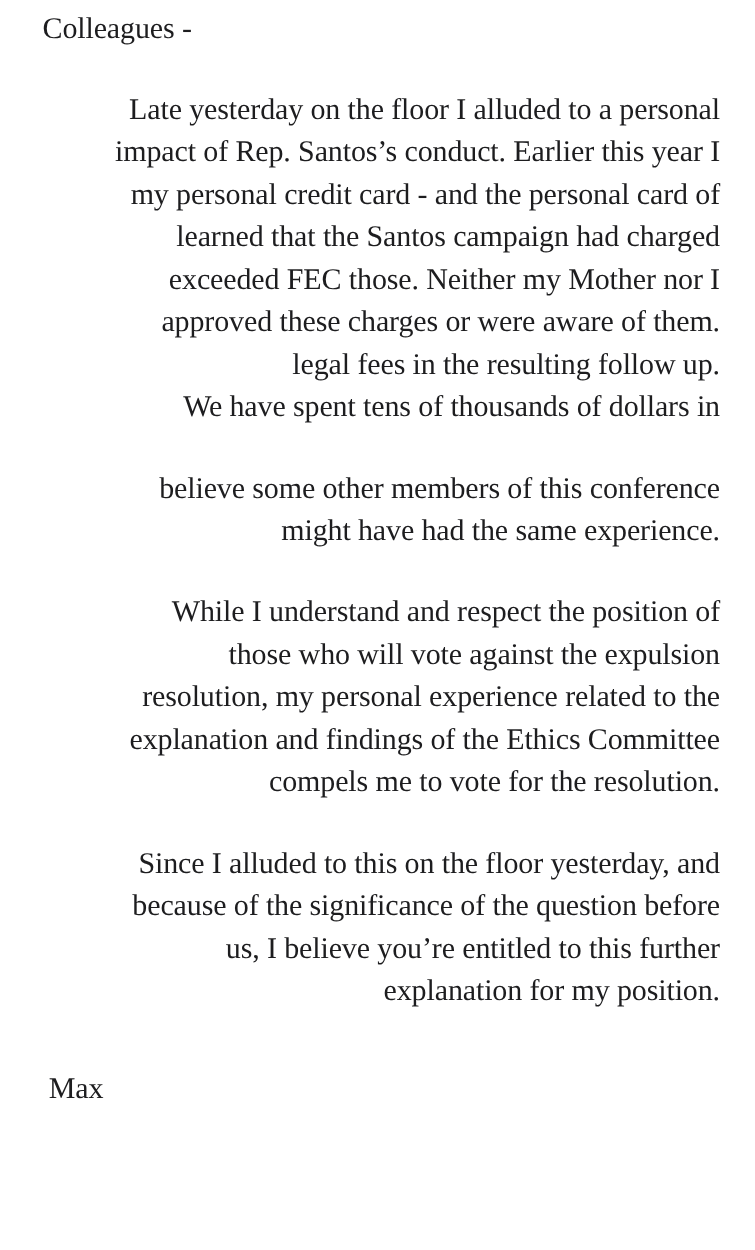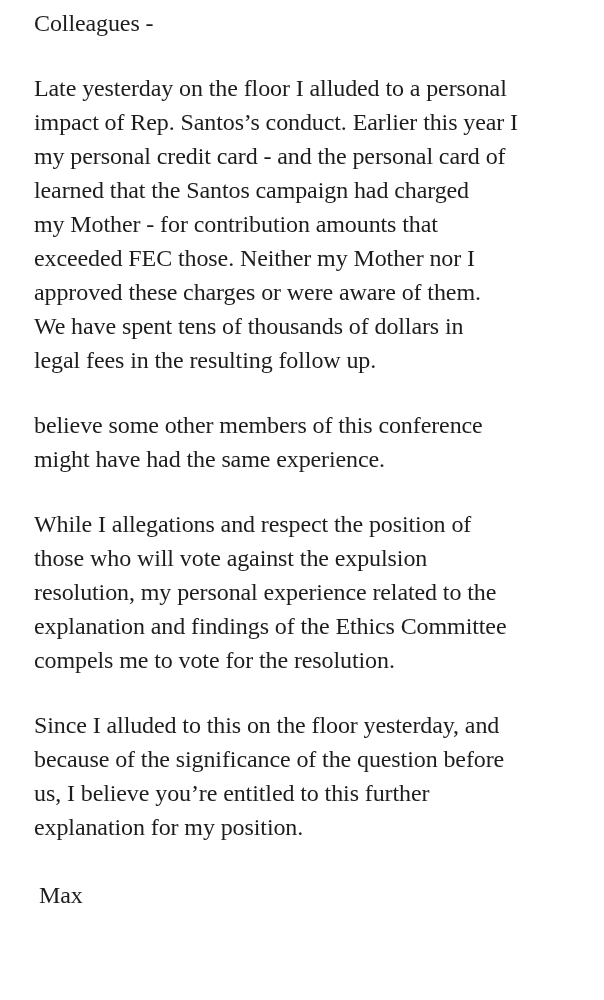--- a/index.html
+++ b/index.html
@@ -19,56 +19,56 @@
     font-size: 24px;
     line-height: 34px;
     letter-spacing: -0.1px;
     color: #1d1d1f;
   }
   .greeting {
     margin: 0;
   }
   .paragraph {
     margin: 31px 0 0 0;
+    text-align: right;
   }
   .text-line {
     white-space: nowrap;
   }
   .signature {
-    margin: 34px 0 0 0;
+    margin: 44px 0 0 0;
     padding-left: 5px;
     white-space: nowrap;
   }
 </style>
 </head>
 <body>
 
 <div class="document">
 
   <div class="greeting">Colleagues -</div>
 
   <div class="paragraph">
     <div class="text-line">Late yesterday on the floor I alluded to a personal</div>
     <div class="text-line">impact of Rep. Santos’s conduct. Earlier this year I</div>
     <div class="text-line">my personal credit card - and the personal card of</div>
     <div class="text-line">learned that the Santos campaign had charged</div>
-    <div class="text-line">my Mother - for contribution amounts that</div>
     <div class="text-line">exceeded FEC those. Neither my Mother nor I</div>
     <div class="text-line">approved these charges or were aware of them.</div>
+    <div class="text-line">legal fees in the resulting follow up.</div>
     <div class="text-line">We have spent tens of thousands of dollars in</div>
-    <div class="text-line">legal fees in the resulting follow up.</div>
   </div>
 
   <div class="paragraph">
     <div class="text-line">believe some other members of this conference</div>
     <div class="text-line">might have had the same experience.</div>
   </div>
 
   <div class="paragraph">
-    <div class="text-line">While I allegations and respect the position of</div>
+    <div class="text-line">While I understand and respect the position of</div>
     <div class="text-line">those who will vote against the expulsion</div>
     <div class="text-line">resolution, my personal experience related to the</div>
     <div class="text-line">explanation and findings of the Ethics Committee</div>
     <div class="text-line">compels me to vote for the resolution.</div>
   </div>
 
   <div class="paragraph">
     <div class="text-line">Since I alluded to this on the floor yesterday, and</div>
     <div class="text-line">because of the significance of the question before</div>
     <div class="text-line">us, I believe you’re entitled to this further</div>

